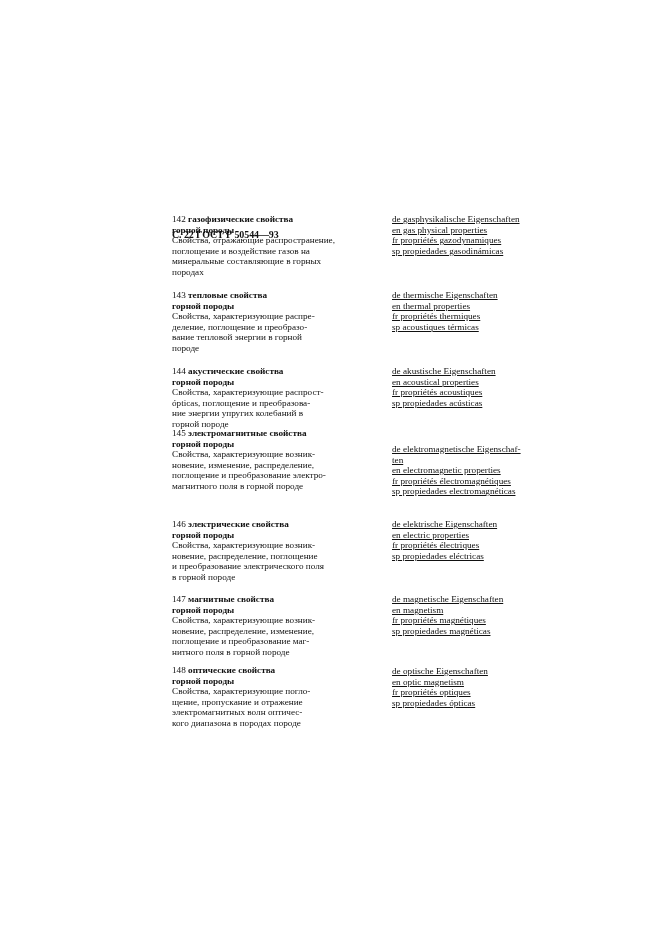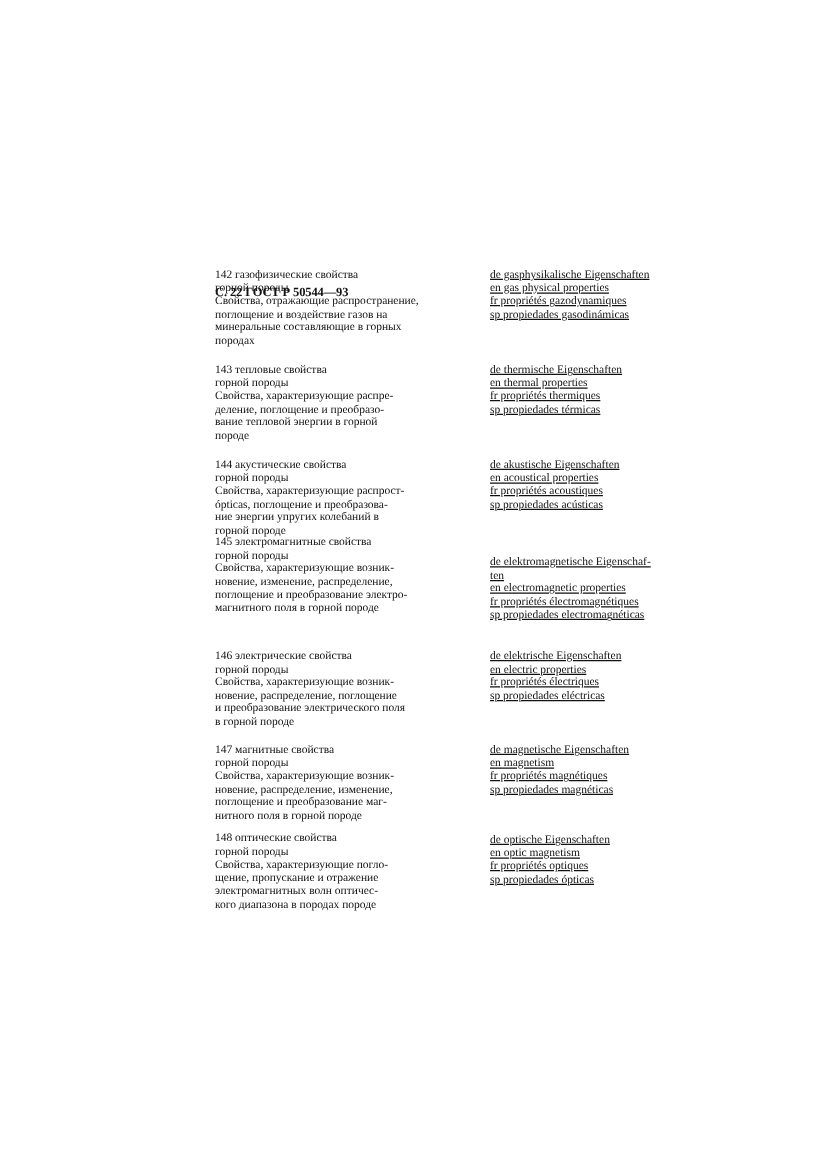--- a/index.html
+++ b/index.html
@@ -1,20 +1,20 @@
 <!DOCTYPE html>
 <html><head>
 <meta charset="utf-8">
 <style>
   html, body { margin: 0; padding: 0; background: #ffffff; }
   body { width: 661px; height: 935px; position: relative; overflow: hidden;
          font-family: "Liberation Serif", "DejaVu Serif", serif; color: #111; }
   .header { position: absolute; left: 172px; top: 197px; font-size: 10px; font-weight: bold; letter-spacing: -0.1px; margin-top: 32px; }
   .entry { position: absolute; left: 172px; width: 210px; font-size: 9.2px; line-height: 10.6px; }
-  .entry .term { font-weight: normal; }
+  .entry .term { font-weight: bold; }
   .entry .num { font-weight: normal; }
   .trans { position: absolute; left: 392px; width: 180px; font-size: 9.2px; line-height: 10.6px; text-decoration: underline; }
   .line { display: block; white-space: nowrap; }
 </style>
 </head>
 <body>
 
 <div class="header">С. 22 ГОСТ Р 50544—93</div>
 
 <div class="entry" style="top:214px">
@@ -37,21 +37,21 @@
   <span class="line term">горной породы</span>
   <span class="line">Свойства, характеризующие распре-</span>
   <span class="line">деление, поглощение и преобразо-</span>
   <span class="line">вание тепловой энергии в горной</span>
   <span class="line">породе</span>
 </div>
 <div class="trans" style="top:290px">
   <span class="line">de thermische Eigenschaften</span>
   <span class="line">en thermal properties</span>
   <span class="line">fr propriétés thermiques</span>
-  <span class="line">sp propiedades térmicas</span>
+  <span class="line">sp acoustiques térmicas</span>
 </div>
 
 <div class="entry" style="top:366px">
   <span class="line"><span class="num">144</span> <span class="term">акустические свойства</span></span>
   <span class="line term">горной породы</span>
   <span class="line">Свойства, характеризующие распрост-</span>
   <span class="line">ópticas, поглощение и преобразова-</span>
   <span class="line">ние энергии упругих колебаний в</span>
   <span class="line">горной породе</span>
 </div>

